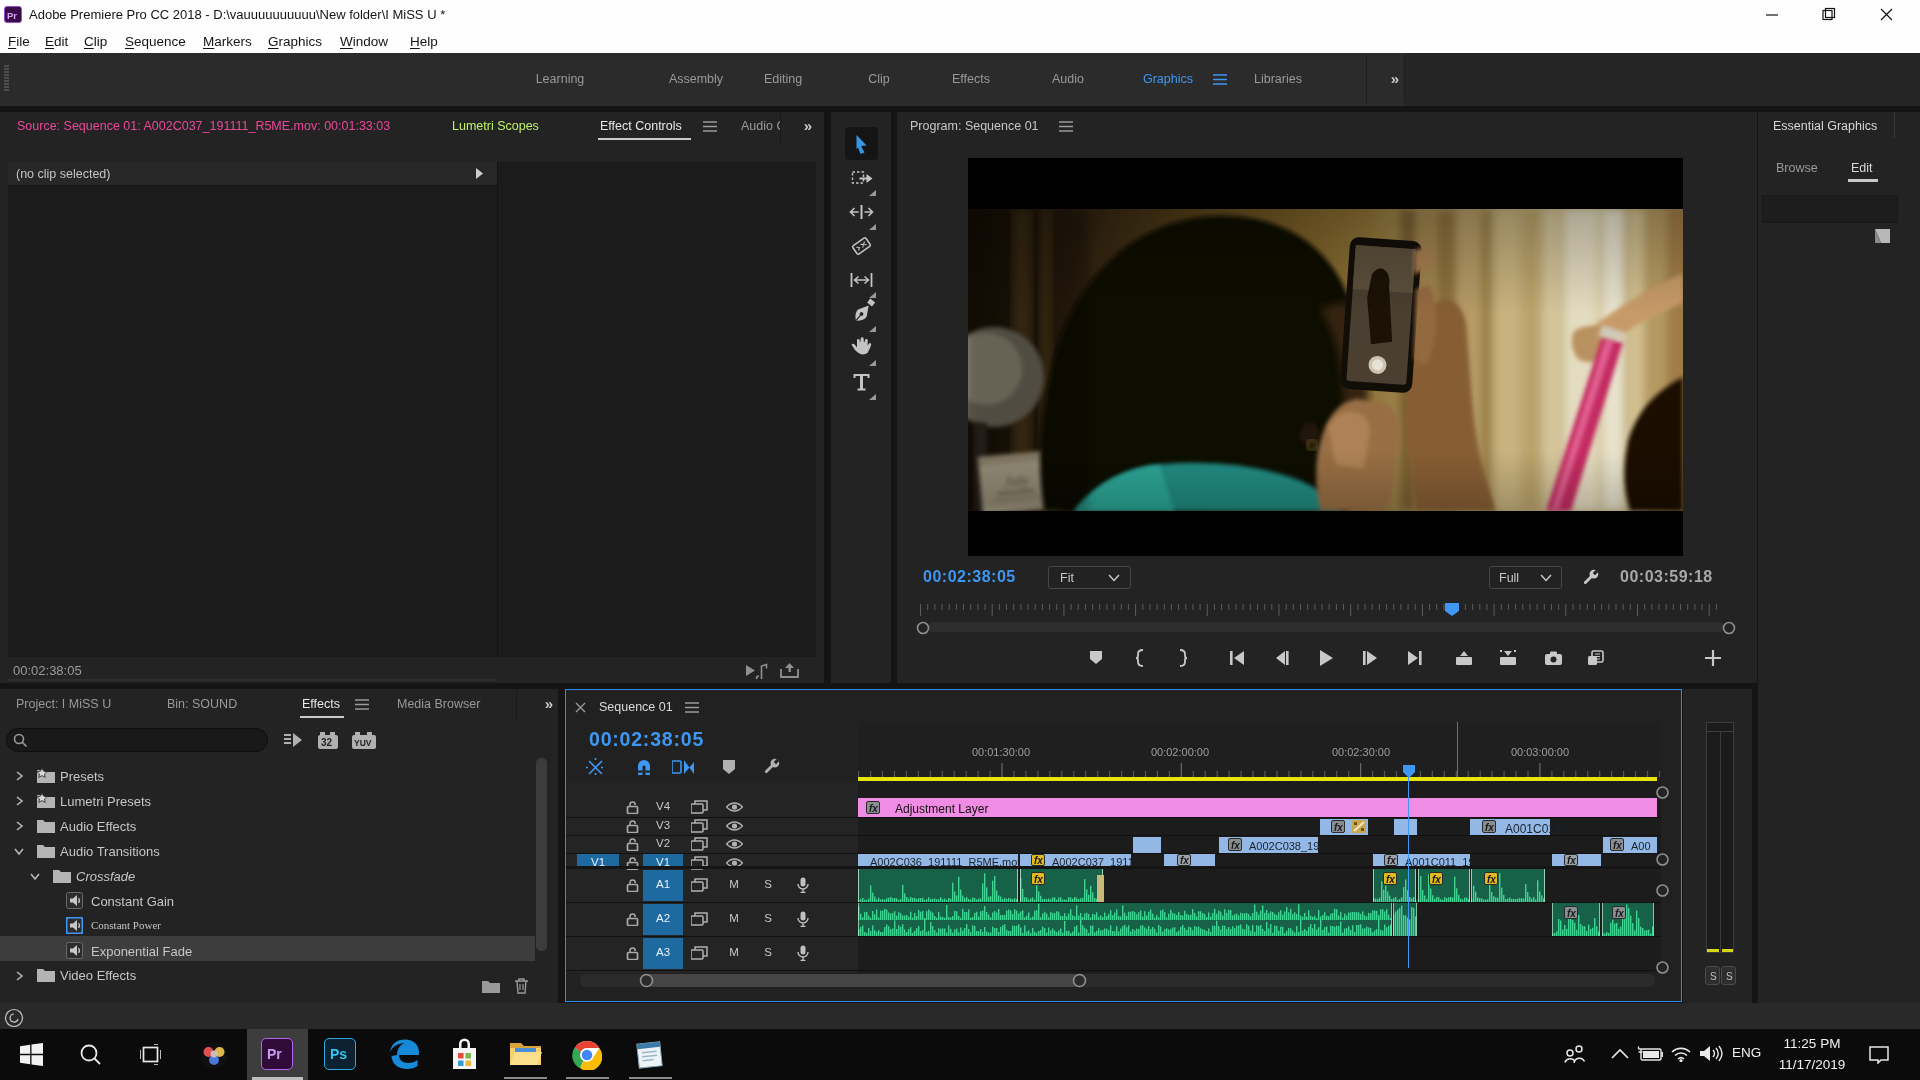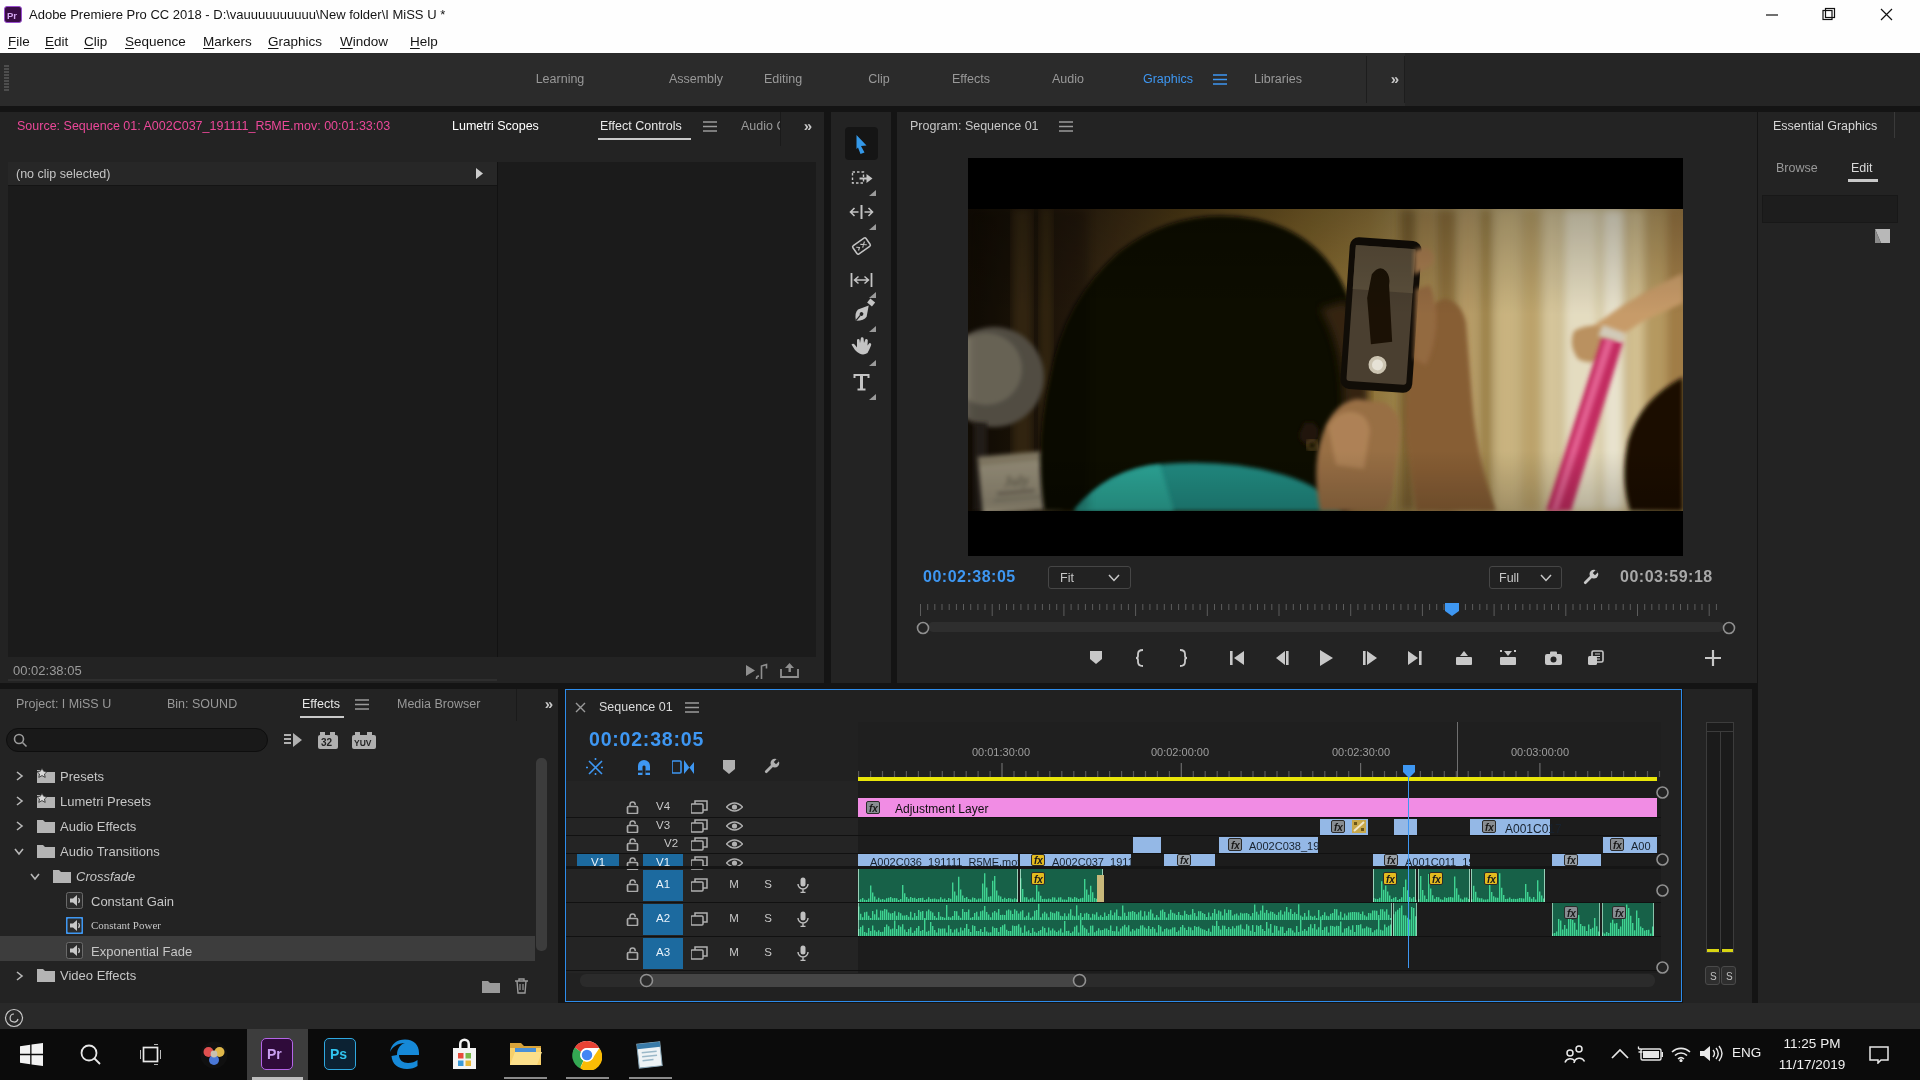--- a/index.html
+++ b/index.html
@@ -45,21 +45,21 @@
 <div style="position:absolute;left:1068px;top:73px;transform:translateX(-50%);font-size:12.5px;color:#999999;white-space:nowrap;line-height:1;">Audio</div>
 <div style="position:absolute;left:1278px;top:73px;transform:translateX(-50%);font-size:12.5px;color:#999999;white-space:nowrap;line-height:1;">Libraries</div>
 <div style="position:absolute;left:1168px;top:73px;transform:translateX(-50%);font-size:12.5px;color:#3e97f2;white-space:nowrap;line-height:1;">Graphics</div>
 <svg style="position:absolute;left:1213px;top:74px;" width="14" height="11" viewBox="0 0 14 11">
     <path d="M0 1h14M0 5.5h14M0 10h14" stroke="#3e97f2" stroke-width="1.6"></path>
   </svg>
 <div style="position:absolute;left:1395px;top:71px;transform:translateX(-50%);font-size:15px;color:#c8c8c8;white-space:nowrap;line-height:1;font-weight:700;">»</div>
 <div style="position:absolute;left:0px;top:106px;width:1920px;height:897px;background:#141414;"></div>
 <div style="position:absolute;left:0px;top:112px;width:824px;height:571px;background:#232323;overflow:hidden;"></div>
 <div style="position:absolute;left:17px;top:120px;font-size:12.5px;color:#ec4899;white-space:nowrap;line-height:1;">Source: Sequence 01: A002C037_191111_R5ME.mov: 00:01:33:03</div>
-<div style="position:absolute;left:452px;top:120px;font-size:12.5px;color:#ffffff;white-space:nowrap;line-height:1;text-align:right;">Lumetri Scopes</div>
+<div style="position:absolute;left:452px;top:120px;font-size:12.5px;color:#bef264;white-space:nowrap;line-height:1;text-align:right;">Lumetri Scopes</div>
 <div style="position:absolute;left:600px;top:120px;font-size:12.5px;color:#e8e8e8;white-space:nowrap;line-height:1;">Effect Controls</div>
 <div style="position:absolute;left:598px;top:138px;width:93px;height:2px;background:#c9c9c9;"></div>
 <svg style="position:absolute;left:703px;top:121px;" width="14" height="11" viewBox="0 0 14 11">
     <path d="M0 1h14M0 5.5h14M0 10h14" stroke="#9b9b9b" stroke-width="1.5"></path>
   </svg>
 <div style="position:absolute;left:737px;top:112px;width:43px;height:34px;background:#232323;overflow:hidden;">
     <div style="position:absolute;left:4px;top:8px;font-size:12.5px;color:#999999;white-space:nowrap;line-height:1;">Audio Clip Mixer</div>
   </div>
 <div style="position:absolute;left:780px;top:112px;width:1px;height:34px;background:#1a1a1a;"></div>
 <div style="position:absolute;left:808px;top:118px;transform:translateX(-50%);font-size:15px;color:#c8c8c8;white-space:nowrap;line-height:1;font-weight:700;">»</div>
@@ -687,21 +687,21 @@
   </svg>
 <svg style="position:absolute;left:726px;top:820px;" width="17" height="12" viewBox="0 0 17 12">
     <path d="M0.5 6 Q8.5 -2 16.5 6 Q8.5 14 0.5 6 Z" fill="none" stroke="#b0b0b0" stroke-width="1.5"></path>
     <circle cx="8.5" cy="6" r="2.6" fill="#b0b0b0"></circle>
   </svg>
 <div style="position:absolute;left:566px;top:835px;width:1095px;height:1px;background:#111111;"></div>
 <svg style="position:absolute;left:626px;top:837px;" width="13" height="14" viewBox="0 0 13 14">
     <rect x="1.5" y="6.5" width="10" height="7" rx="1" fill="none" stroke="#aaaaaa" stroke-width="1.7"></rect>
     <path d="M4 6 V4.5 a2.6 2.6 0 0 1 5.2 0 V5" stroke="#aaaaaa" stroke-width="1.5" fill="none"></path>
   </svg>
-<div style="position:absolute;left:663px;top:838px;transform:translateX(-50%);font-size:11.5px;color:#c8c8c8;white-space:nowrap;line-height:1;margin-left:8px;">V2</div>
+<div style="position:absolute;left:663px;top:838px;transform:translateX(-50%);font-size:11.5px;color:#c8c8c8;white-space:nowrap;line-height:1;">V2</div>
 <svg style="position:absolute;left:691px;top:837px;" width="20" height="14" viewBox="0 0 20 14">
     <rect x="0" y="4" width="12" height="9" rx="1" fill="none" stroke="#b0b0b0" stroke-width="1.5"></rect>
     <path d="M4 4 V1 h12 v9 h-4" fill="none" stroke="#b0b0b0" stroke-width="1.5"></path>
   </svg>
 <svg style="position:absolute;left:726px;top:838px;" width="17" height="12" viewBox="0 0 17 12">
     <path d="M0.5 6 Q8.5 -2 16.5 6 Q8.5 14 0.5 6 Z" fill="none" stroke="#b0b0b0" stroke-width="1.5"></path>
     <circle cx="8.5" cy="6" r="2.6" fill="#b0b0b0"></circle>
   </svg>
 <div style="position:absolute;left:566px;top:853px;width:1095px;height:1px;background:#111111;"></div>
 <div style="position:absolute;left:577px;top:854px;width:42px;height:12px;background:#1c6a9f;overflow:hidden;">

